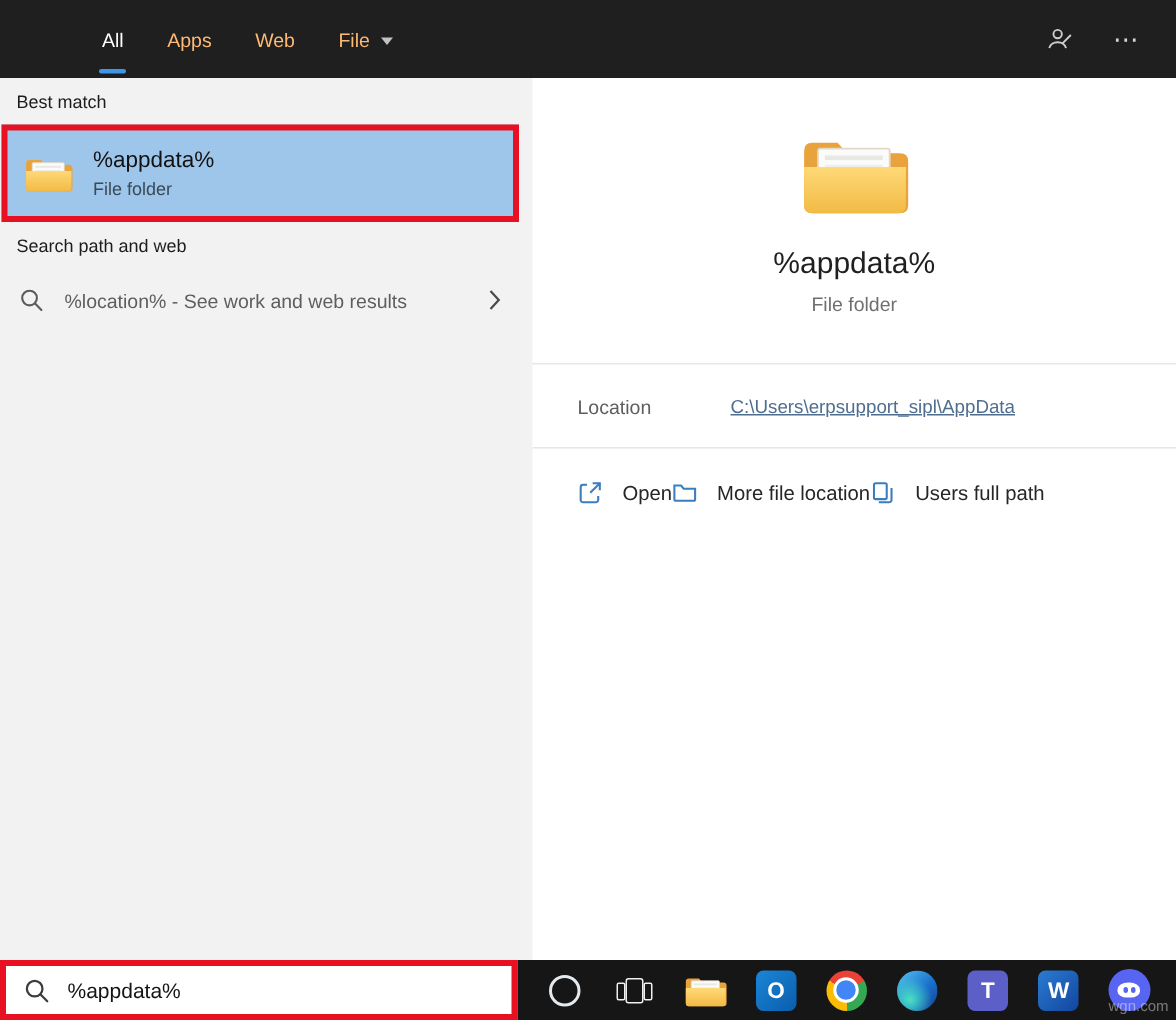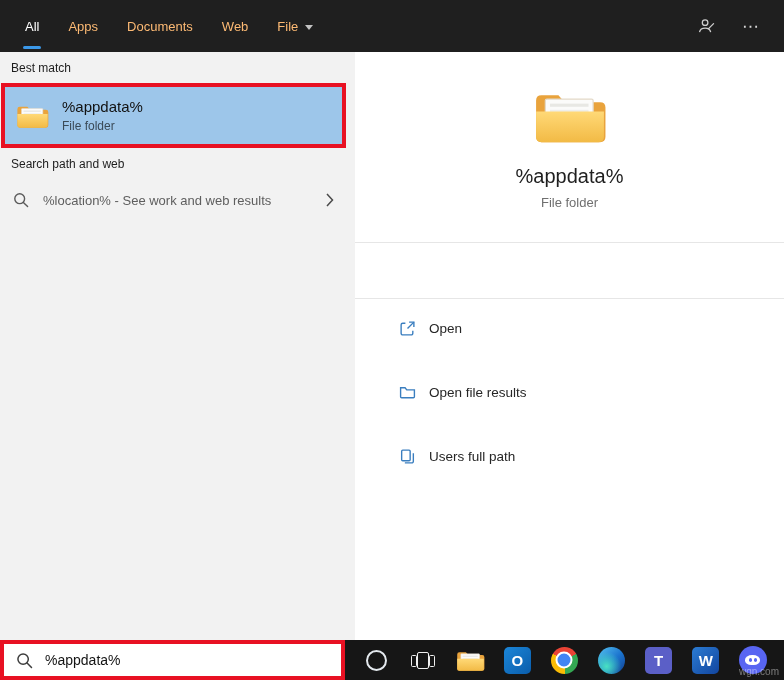--- a/index.html
+++ b/index.html
@@ -6,21 +6,21 @@
   html,body { background:#3a3a3a; }
   .screen {
     position:relative; width:784px; height:680px; overflow:hidden;
     background:var(--panel-bg,#f2f2f2);
     font-family:"Liberation Sans", sans-serif;
   }
 
   
   .topbar { position:absolute; top:0; left:0; width:784px; height:52px;
     background:var(--topbar-bg,#1f1f1f); display:flex; align-items:center; }
-  .tabs { display:flex; height:100%; align-items:center; padding-left:25px; gap:29px; }
+  .tabs { display:flex; height:100%; align-items:center; padding-left:25px; gap:29px;margin-left:43px; }
   .tab { position:relative; height:100%; display:flex; align-items:center; gap:7px;
     font-size:13px; color:#fdba74; cursor:pointer; white-space:nowrap; }
   .tab.active { color:#ffffff; }
   .tab.active::after { content:""; position:absolute; left:-2px; right:-2px; bottom:3px;
     height:3px; background:var(--accent,#3b98e8); border-radius:2px; }
   .caret { width:0; height:0; border-left:4.5px solid transparent;
     border-right:4.5px solid transparent; border-top:5px solid #c3c3c3; margin-top:2px; }
   .topbar-right { margin-left:auto; display:flex; align-items:center; gap:27px; padding-right:24px; }
   .ellipsis { color:#d6d6d6; font-size:17px; letter-spacing:1px; cursor:pointer; line-height:1; }
 
@@ -48,21 +48,21 @@
   .pv-title { position:absolute; top:113px; left:0; width:100%; text-align:center;
     font-size:20px; color:#1f1f1f; }
   .pv-sub { position:absolute; top:143px; left:0; width:100%; text-align:center;
     font-size:13px; color:#6f6f6f; }
   .divider { position:absolute; left:0; width:100%; height:1px; background:#e6e6e6; }
   .d1 { top:190px; } .d2 { top:246px; }
   .loc-row { position:absolute; top:206px; left:30px; right:20px; height:26px;
     display:flex; align-items:center; font-size:13px; }
   .loc-label { width:102px; color:#5e5e5e; }
   .loc-link { color:var(--link,#4f6e8f); text-decoration:underline; font-size:12.5px; cursor:pointer; }
-  .actions { position:absolute; top:260px; left:44px; right:20px; display:flex; flex-direction:column;gap:32px; }
+  .actions { position:absolute; top:260px; left:30px; right:20px; display:flex; flex-direction:row; }
   .action-row { height:32px; display:flex; align-items:center; gap:13px; cursor:pointer;
     color:var(--action-blue,#3a7ebf); }
   .action-label { font-size:13.5px; color:#262626; }
 
   
   .bottom-search { position:absolute; top:640px; left:0; width:345px; height:40px;
     background:#ffffff; border:4px solid var(--annotation-red,#e81123);
     display:flex; align-items:center; padding-left:12px; gap:12px; }
   .bottom-search input { border:none; outline:none; font-size:14px; color:#141414;
     font-family:inherit; flex:1; background:transparent; }
@@ -129,23 +129,20 @@
 
   <header class="topbar">
     <nav class="tabs">
       <div class="tab active">
         <span>All</span>
       </div>
       <div class="tab">
         <span>Apps</span>
       </div>
       <div class="tab">
-        <span>Documents</span>
-      </div>
-      <div class="tab">
         <span>Web</span>
       </div>
       <div class="tab">
         <span>File</span>
         <span class="caret"></span>
       </div>
     </nav>
     <div class="topbar-right">
       <span style="display:flex;">
         <svg viewBox="0 0 20 20" width="18" height="18">
@@ -188,37 +185,41 @@
 
   <section class="preview">
     <svg class="folder-lg" width="74" height="62">
         <use href="#sym-folder"></use>
       </svg>
     <div class="pv-title">%appdata%</div>
     <div class="pv-sub">File folder</div>
 
     <div class="divider d1"></div>
 
+    <div class="loc-row">
+      <span class="loc-label">Location</span>
+      <a class="loc-link">C:\Users\erpsupport_sipl\AppData</a>
+    </div>
 
     <div class="divider d2"></div>
 
     <div class="actions">
       <div class="action-row">
         <svg width="17" height="17" viewBox="0 0 16 16">
           <path d="M6 3 H3.5 A1.5 1.5 0 0 0 2 4.5 v8 A1.5 1.5 0 0 0 3.5 14 h8 A1.5 1.5 0 0 0 13 12.5 V10" fill="none" stroke="currentColor" stroke-width="1.3"></path>
           <path d="M9.5 2 H14 V6.5" fill="none" stroke="currentColor" stroke-width="1.3"></path>
           <path d="M14 2 L8 8" fill="none" stroke="currentColor" stroke-width="1.3"></path>
         </svg>
         <span class="action-label">Open</span>
       </div>
       <div class="action-row">
         <svg width="17" height="17" viewBox="0 0 16 16">
           <path d="M1.5 3.5 h4.2 l1.6 2 h7.2 v6.5 a1 1 0 0 1 -1 1 h-11 a1 1 0 0 1 -1 -1 z" fill="none" stroke="currentColor" stroke-width="1.3"></path>
         </svg>
-        <span class="action-label">Open file results</span>
+        <span class="action-label">More file location</span>
       </div>
       <div class="action-row">
         <svg width="17" height="17" viewBox="0 0 16 16">
           <rect x="2.5" y="2" width="8" height="10" rx="1" fill="none" stroke="currentColor" stroke-width="1.3"></rect>
           <path d="M5.5 14 h6.5 a1.5 1.5 0 0 0 1.5 -1.5 V5" fill="none" stroke="currentColor" stroke-width="1.3"></path>
         </svg>
         <span class="action-label">Users full path</span>
       </div>
     </div>
   </section>

